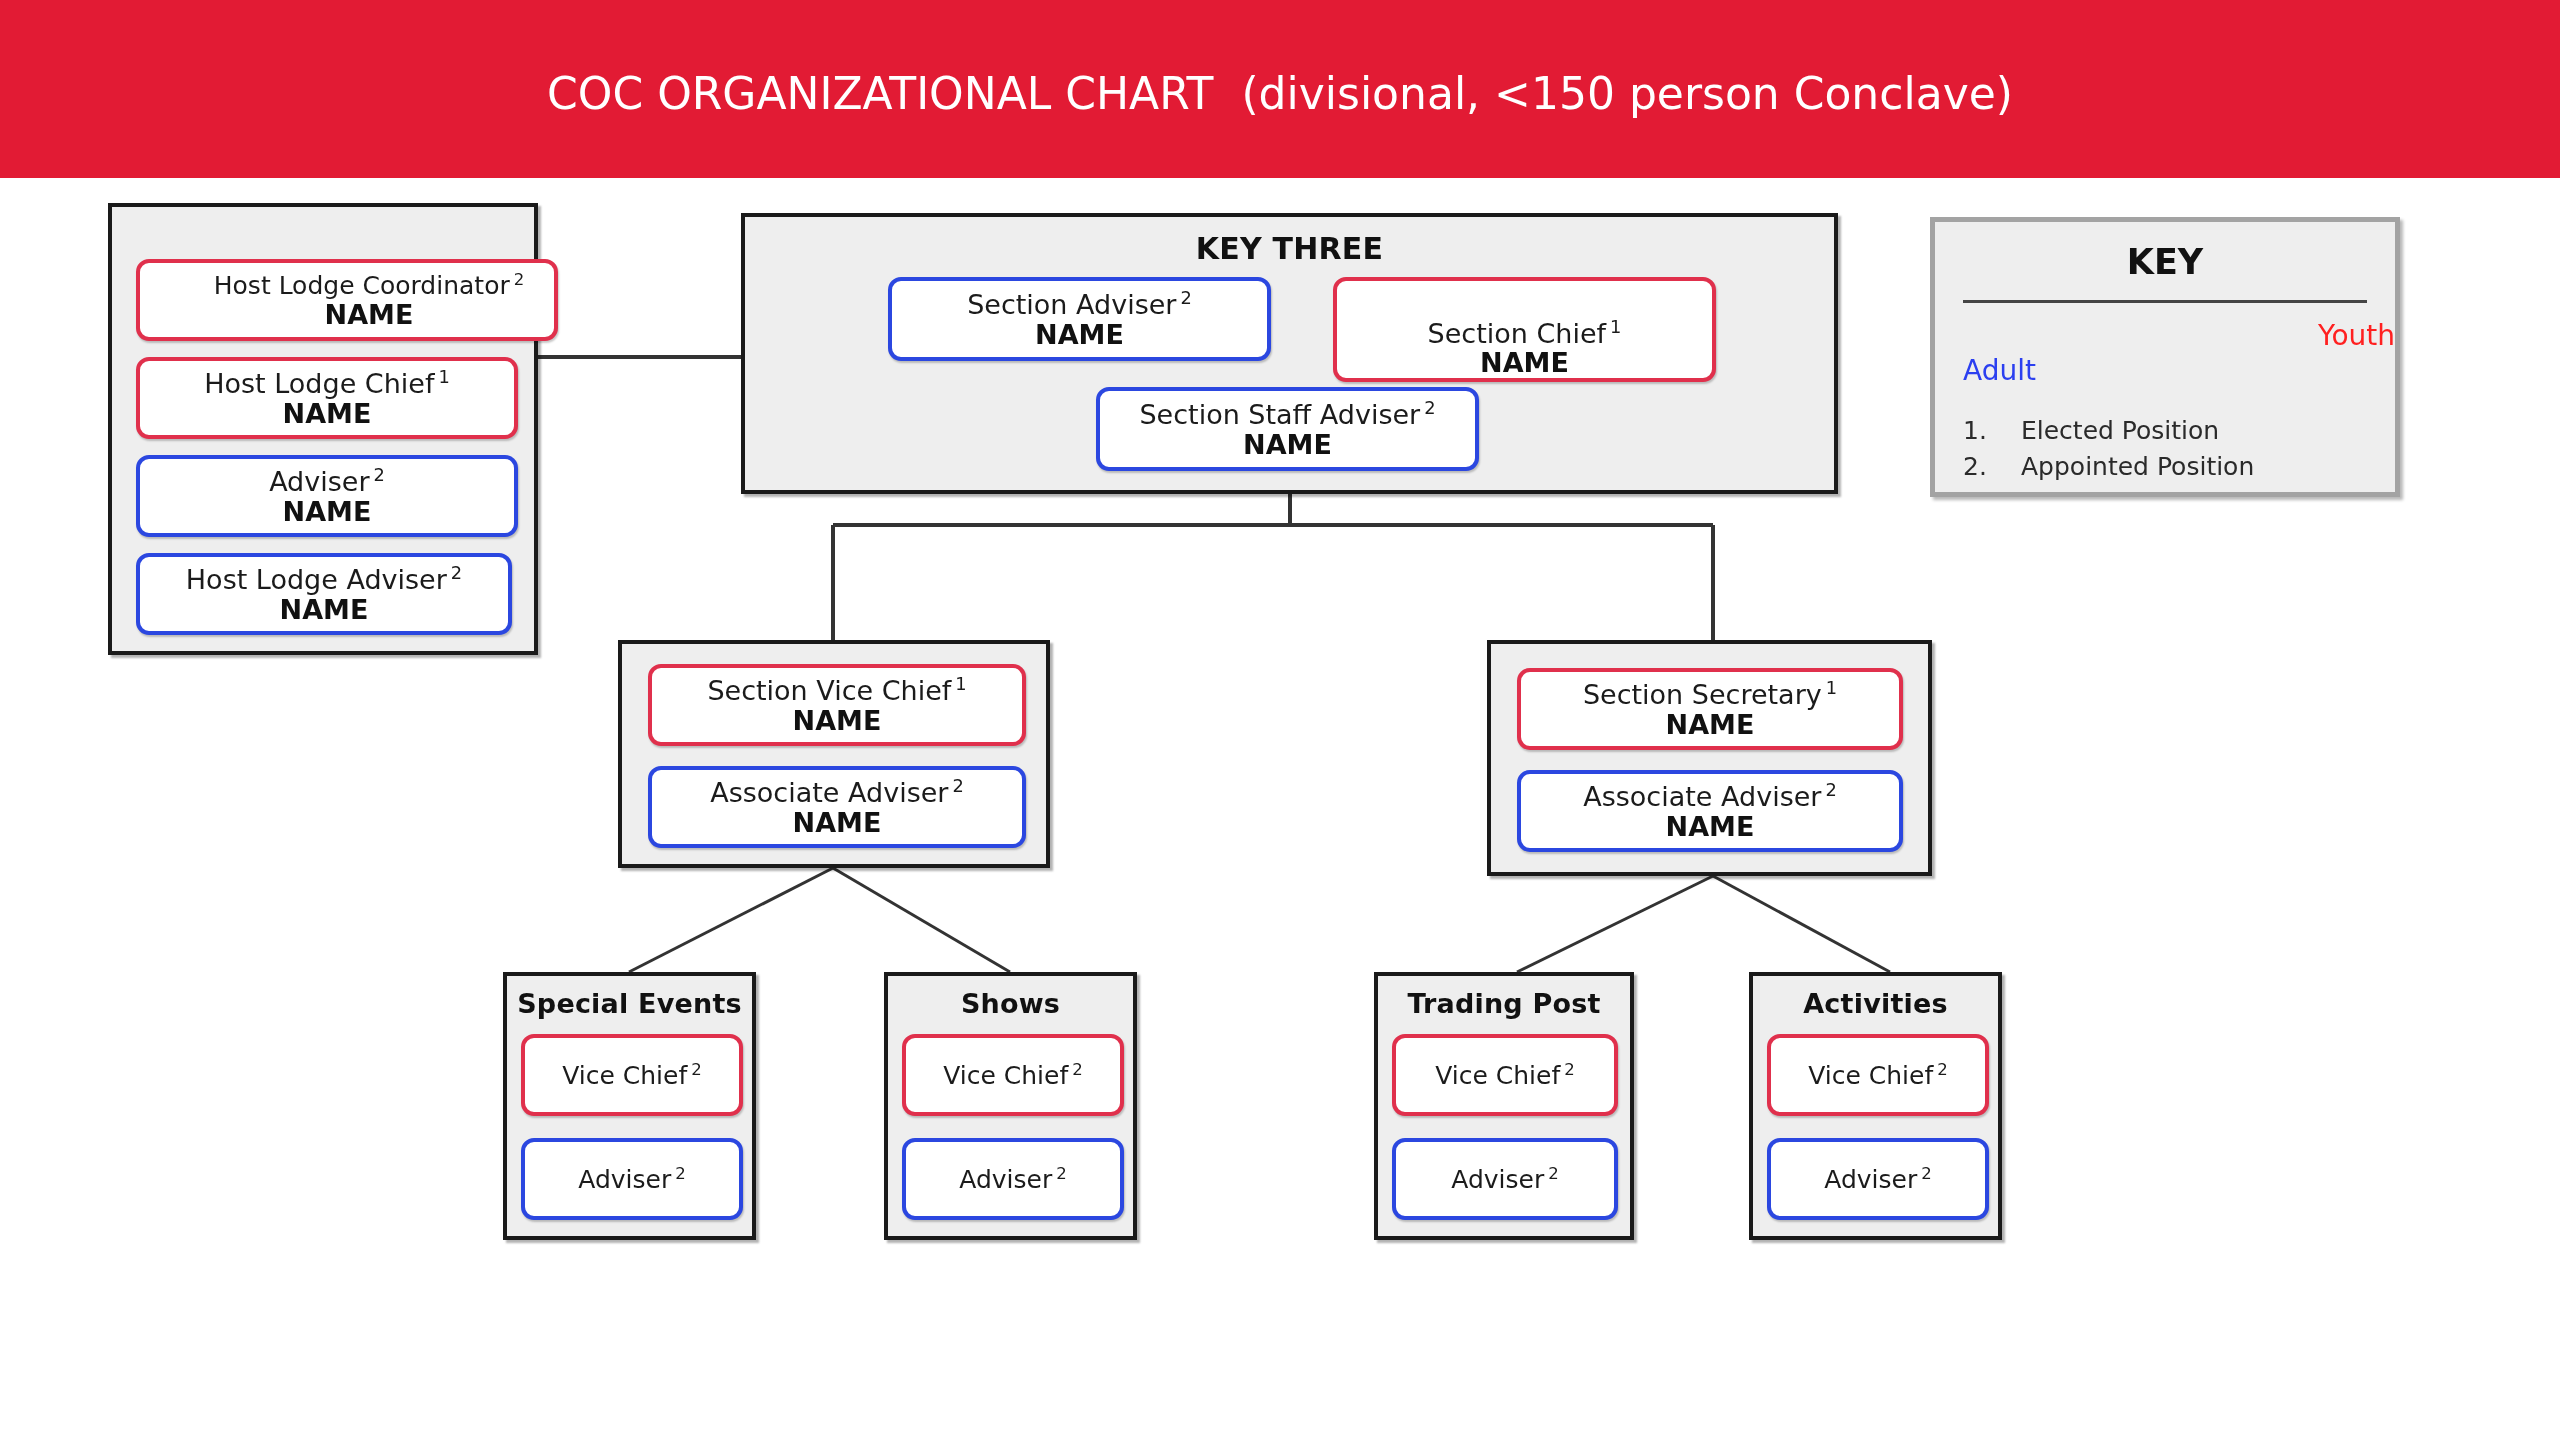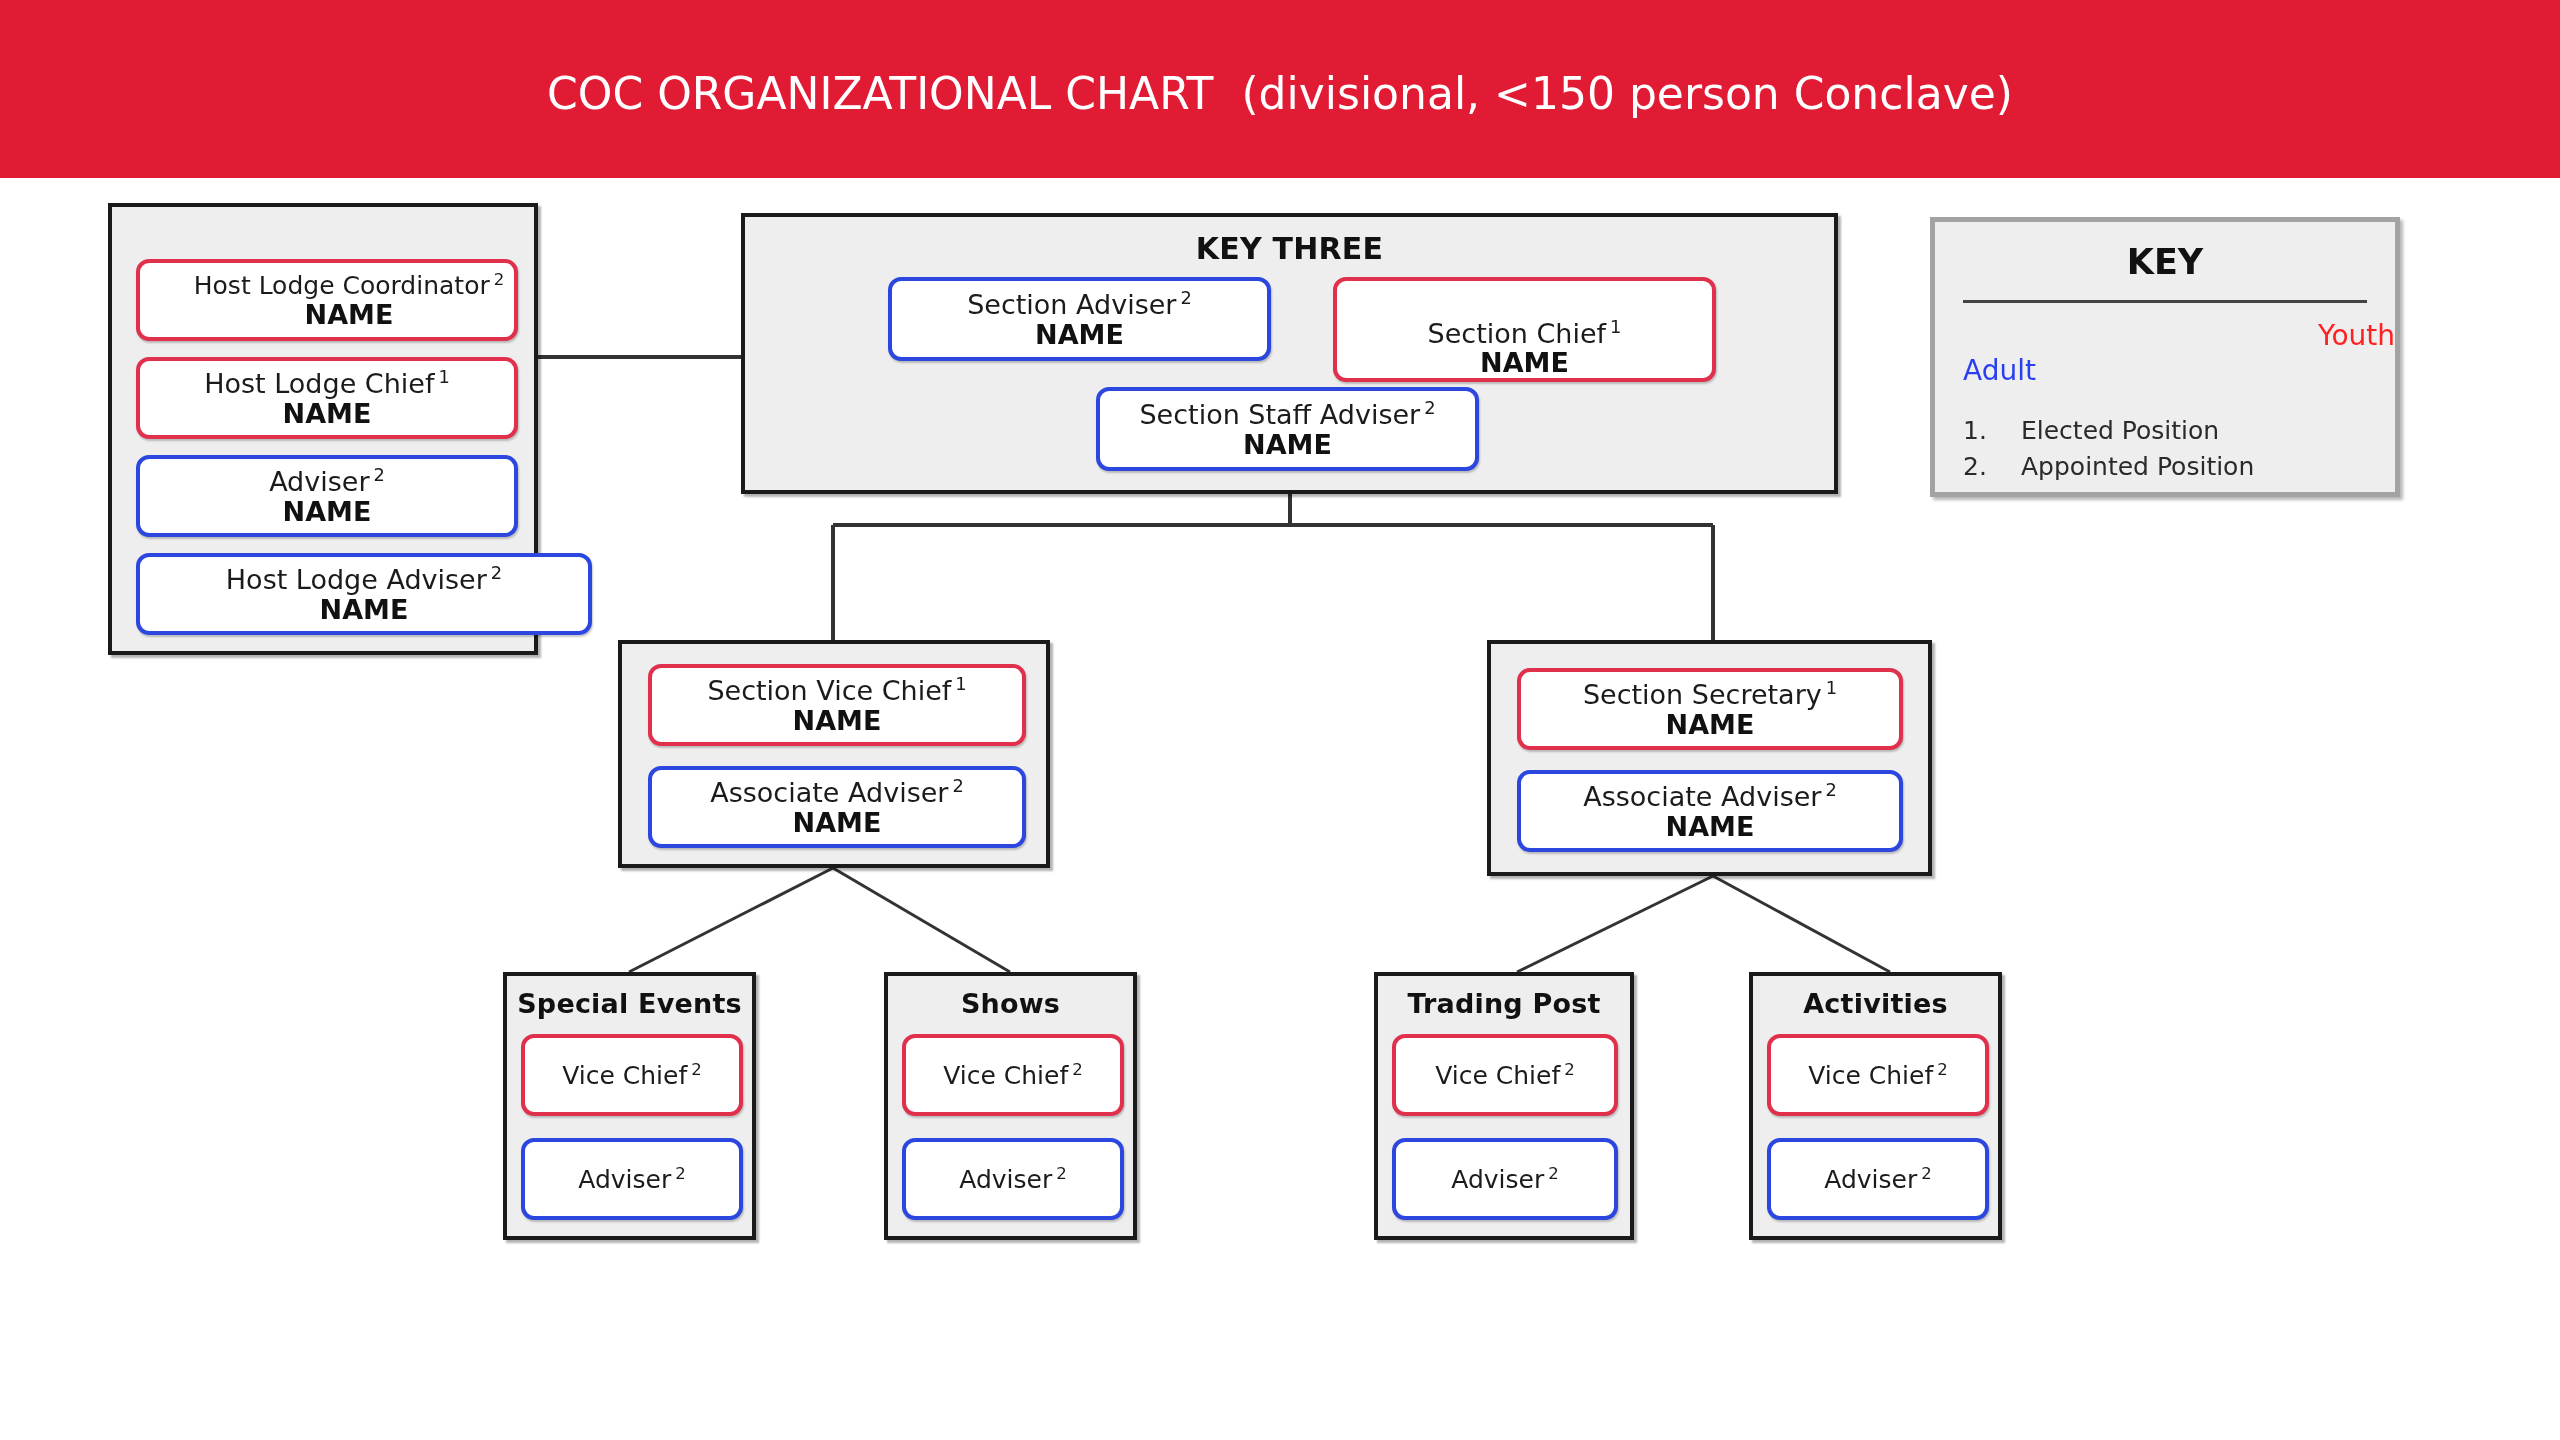--- a/index.html
+++ b/index.html
@@ -97,42 +97,42 @@
 
     <line x1="833" y1="868" x2="629" y2="972" stroke="#333" stroke-width="3"></line>
     <line x1="833" y1="868" x2="1010" y2="972" stroke="#333" stroke-width="3"></line>
 
     <line x1="1713" y1="876" x2="1517" y2="972" stroke="#333" stroke-width="3"></line>
     <line x1="1713" y1="876" x2="1890" y2="972" stroke="#333" stroke-width="3"></line>
   </svg>
 
   <div class="group" style="left:108px; top:203px; width:430px; height:452px;">
 
-    <div class="pill youth" style="position:absolute; left:24px; top:52px; width:382px; height:82px;padding-left:44px;">
+    <div class="pill youth" style="position:absolute; left:24px; top:52px; width:422px; height:82px;padding-left:44px;">
       <div class="role" style="font-size:25px;">
         <span>Host Lodge Coordinator</span><sup>2</sup>
       </div>
       <div class="pname" style="font-size:27px;">NAME</div>
     </div>
 
     <div class="pill youth" style="position:absolute; left:24px; top:150px; width:382px; height:82px;">
       <div class="role" style="font-size:27px;">
         <span>Host Lodge Chief</span><sup>1</sup>
       </div>
       <div class="pname" style="font-size:27px;">NAME</div>
     </div>
 
     <div class="pill adult" style="position:absolute; left:24px; top:248px; width:382px; height:82px;">
       <div class="role" style="font-size:27px;">
         <span>Adviser</span><sup>2</sup>
       </div>
       <div class="pname" style="font-size:27px;">NAME</div>
     </div>
 
-    <div class="pill adult" style="position:absolute; left:24px; top:346px; width:456px; height:82px;">
+    <div class="pill adult" style="position:absolute; left:24px; top:346px; width:376px; height:82px;">
       <div class="role" style="font-size:27px;">
         <span>Host Lodge Adviser</span><sup>2</sup>
       </div>
       <div class="pname" style="font-size:27px;">NAME</div>
     </div>
   </div>
 
   <div class="group" style="left:741px; top:213px; width:1097px; height:281px;">
     <div class="group-title" style="font-size:30px; margin-top:14px;">KEY THREE</div>
 

